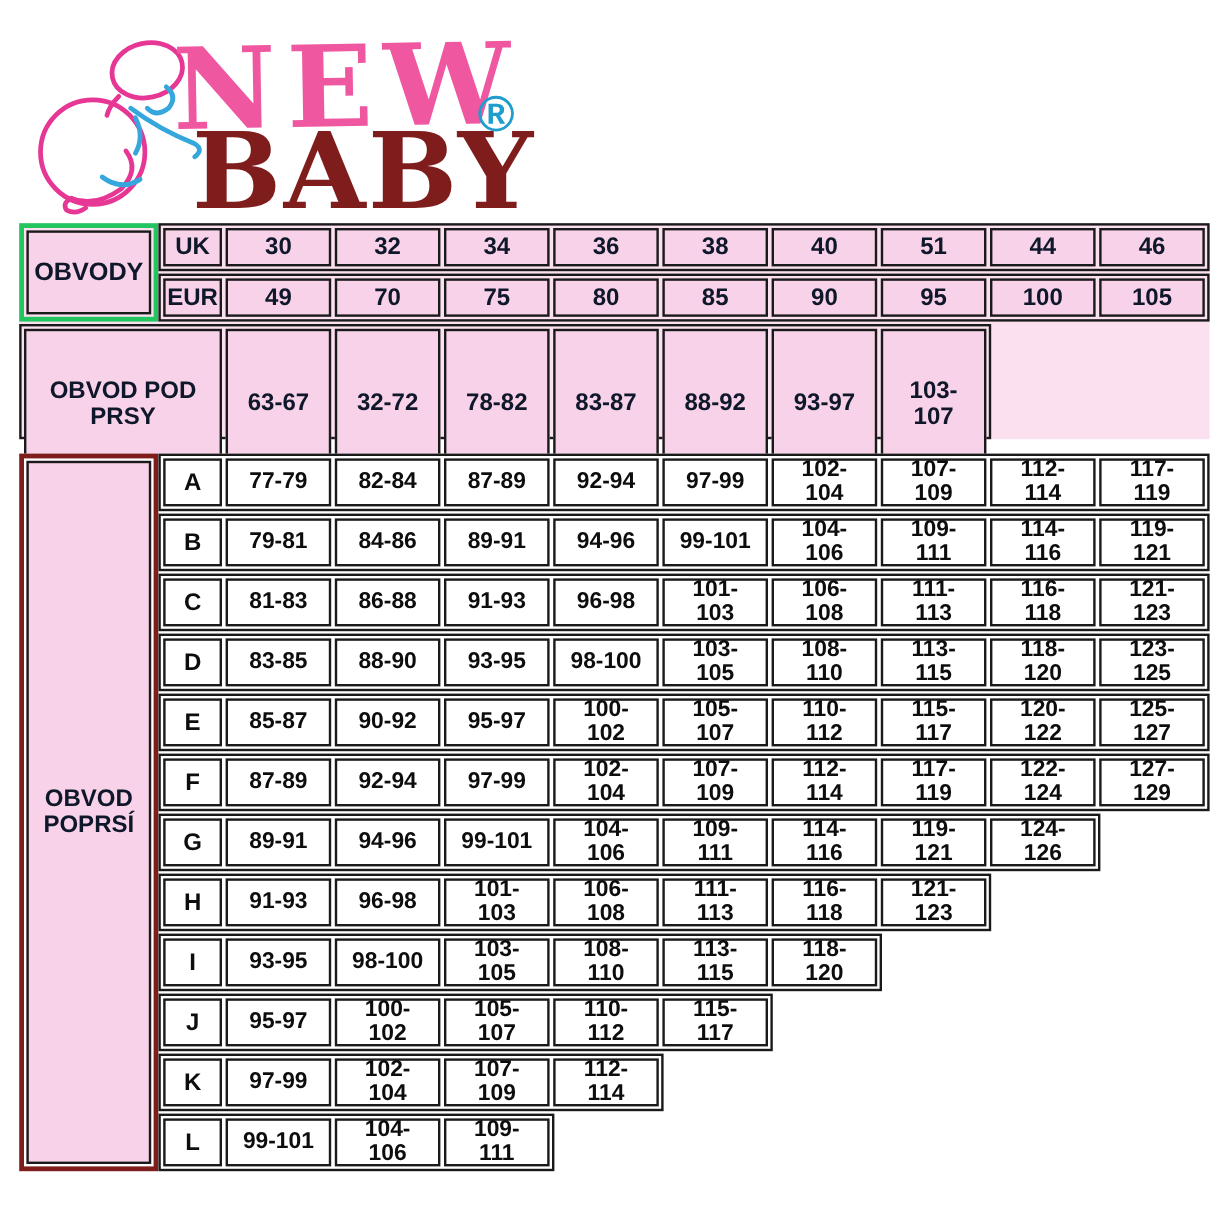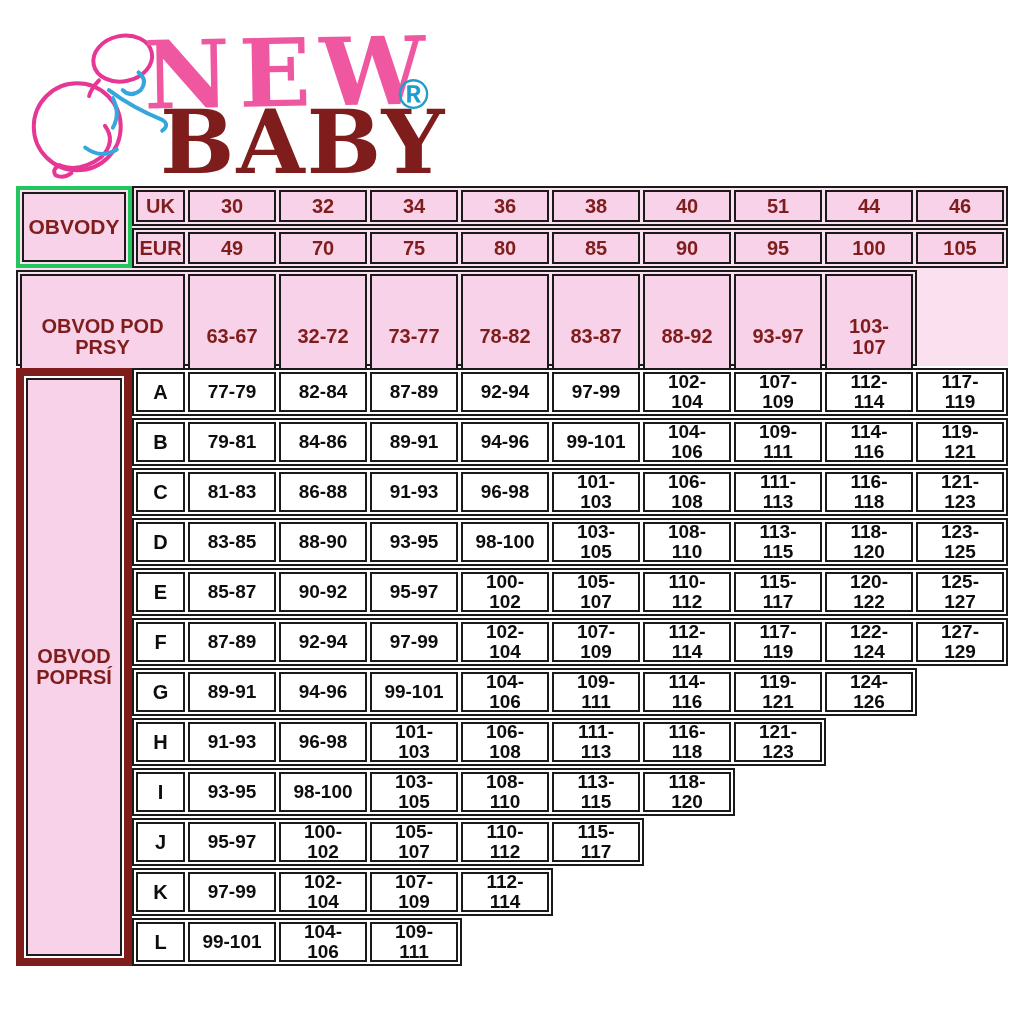--- a/index.html
+++ b/index.html
@@ -22,34 +22,34 @@
   .size-table { position:absolute; left:16px; top:186px; }
   .t-row { display:flex; gap:3px; padding:2px; border:2px solid #1a1a1a; width:max-content; }
   .cell  { border:2px solid #1a1a1a; display:flex; align-items:center; justify-content:center;
            text-align:center; font-weight:bold; white-space:pre-line; line-height:1.04; }
 
   .header-block { width:max-content; }
   .header-top { display:flex; }
   .corner-wrap { border:4px solid #22c55e; padding:2px; width:116px; height:82px;
                  margin-bottom:2px; }
   .pinkbg  { background:#fbe0f0; }
-  .pink-cell { background:#f8d2e8; color:#7f1d1d; }
+  .pink-cell { background:#f8d2e8; color:#0f172a; }
   .white-cell { background:#ffffff; color:#0d0d0d; }
   .corner-cell { width:100%; height:100%; font-size:21px; }
 
   .hdr-row { margin-bottom:2px; height:40px; }
   .h-label { width:49px;  height:32px; font-size:20px; }
   .h-size  { width:88px;  height:32px; font-size:20px; }
 
-  .underbust-row { height:96px; margin-bottom:2px; }
+  .underbust-row { height:96px; margin-bottom:12px; }
   .ub-label { width:165px; height:125px; font-size:20px; padding:0 14px; }
   .ub-val   { width:88px;  height:125px; font-size:20px;text-align:center; }
 
   .body-block { display:flex; }
-  .bust-wrap { border:8px solid #7f1d1d; padding:2px; width:116px; height:598px;
+  .bust-wrap { border:4px solid #7f1d1d; padding:2px; width:116px; height:598px;
                background:#ffffff; }
   .bust-cell { width:100%; height:100%; font-size:20px; padding:0 10px; }
   .body-rows .t-row { background:#ffffff; margin-bottom:2px; height:48px; }
   .letter-cell { width:49px; height:40px; font-size:20px; }
   .val-cell    { width:88px; height:40px; font-size:19px; }
 </style>
 </head>
 <body>
 
 <div class="page">
@@ -108,21 +108,20 @@
               <div class="cell pink-cell h-size">95</div>
               <div class="cell pink-cell h-size">100</div>
               <div class="cell pink-cell h-size">105</div>
             </div>
         </div>
       </div>
       <div class="t-row pinkbg underbust-row" id="underbust-row">
         <div class="cell pink-cell ub-label">OBVOD POD PRSY</div>
       <div class="cell pink-cell ub-val">63-67</div>
           <div class="cell pink-cell ub-val">32-72</div>
-          <div class="cell pink-cell ub-val">73-77</div>
           <div class="cell pink-cell ub-val">78-82</div>
           <div class="cell pink-cell ub-val">83-87</div>
           <div class="cell pink-cell ub-val">88-92</div>
           <div class="cell pink-cell ub-val">93-97</div>
           <div class="cell pink-cell ub-val">103-
 107</div>
         </div>
     </div>
 
     <div class="body-block">

